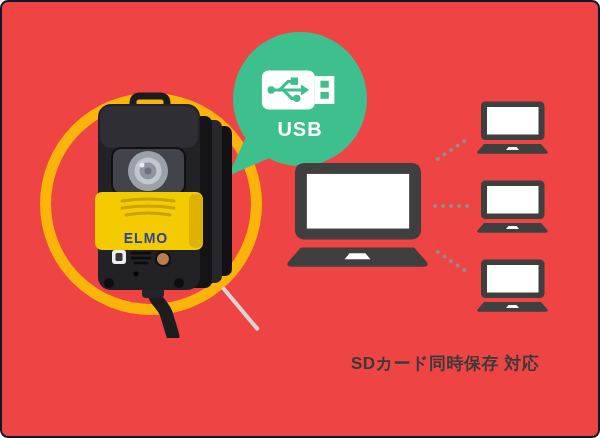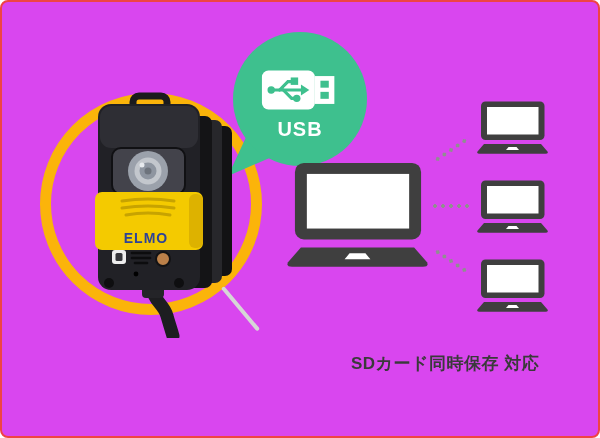--- a/index.html
+++ b/index.html
@@ -1,19 +1,19 @@
 <!DOCTYPE html>
 <html><head>
 <meta charset="utf-8">
 <style>
   html,body{margin:0;padding:0;background:#fff;}
   *{box-sizing:border-box;font-family:"Liberation Sans",sans-serif;}
   .card{
-    position:relative;width:600px;height:438px;background:#d946ef;
-    border:2px solid #ef4444;border-radius:8px;overflow:hidden;
+    position:relative;width:600px;height:438px;background:#ef4444;
+    border:2px solid #0f172a;border-radius:8px;overflow:hidden;
   }
   .abs{position:absolute;}
   
   .ring{
     left:38px;top:91px;width:222px;height:222px;border-radius:50%;
     border:11px solid #fbb40a;background:transparent;
   }
   
   .sd-line{
     left:222px;top:284px;width:56px;height:3.5px;background:#d6d6d6;

